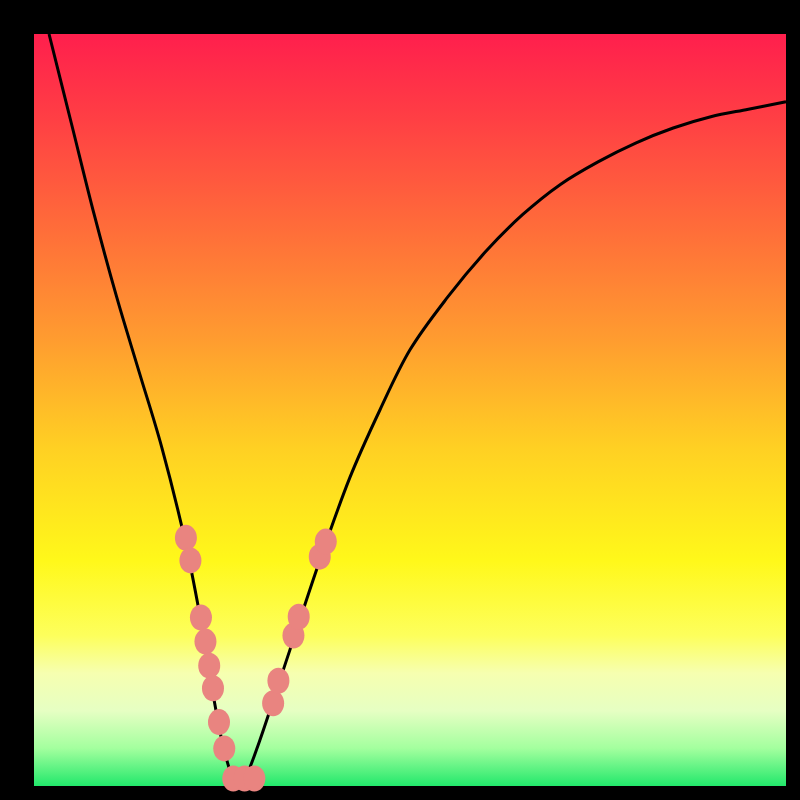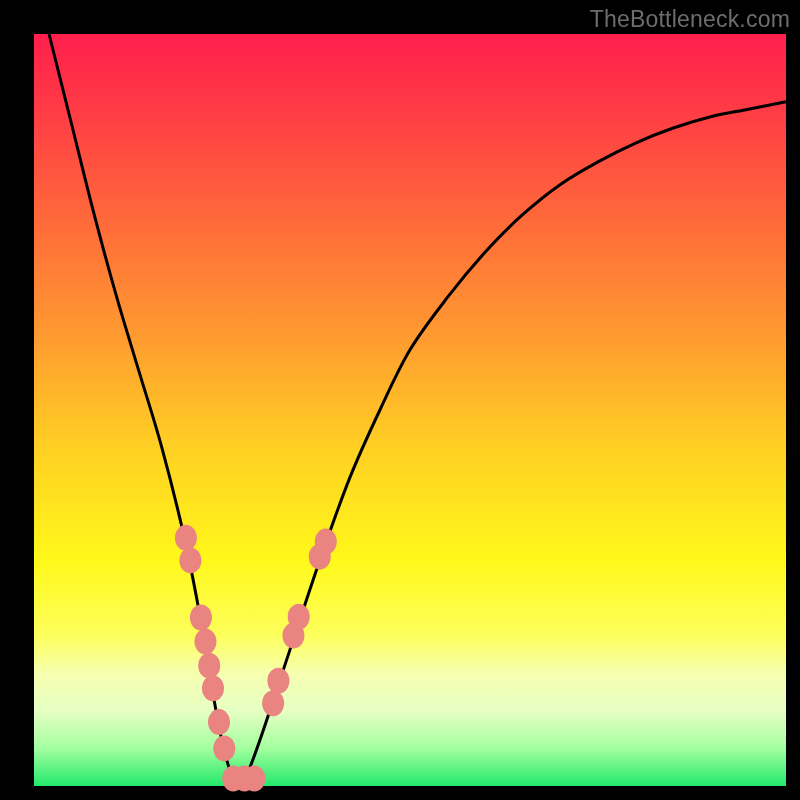--- a/index.html
+++ b/index.html
@@ -71,14 +71,13 @@
         <ellipse cx="254.33599999999998" cy="778.48" rx="11" ry="13" fill="#e98480"></ellipse>
         <ellipse cx="273.13599999999997" cy="703.28" rx="11" ry="13" fill="#e98480"></ellipse>
         <ellipse cx="278.4" cy="680.72" rx="11" ry="13" fill="#e98480"></ellipse>
         <ellipse cx="293.44" cy="635.6" rx="11" ry="13" fill="#e98480"></ellipse>
         <ellipse cx="298.704" cy="616.8" rx="11" ry="13" fill="#e98480"></ellipse>
         <ellipse cx="319.76" cy="556.64" rx="11" ry="13" fill="#e98480"></ellipse>
         <ellipse cx="325.77599999999995" cy="541.6" rx="11" ry="13" fill="#e98480"></ellipse>
       </g>
   </svg>
 
-  <div class="watermark">TheBottleneck.com</div>
 </div>
 
 </body></html>

